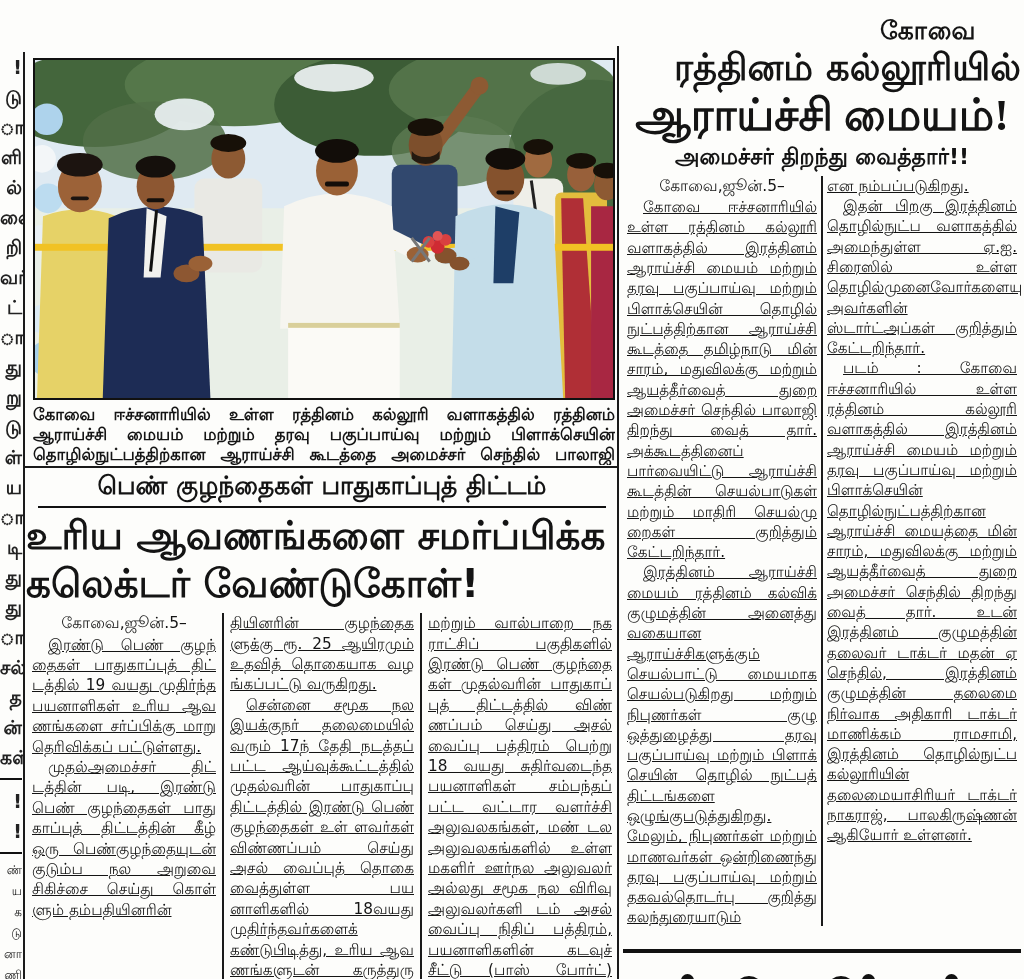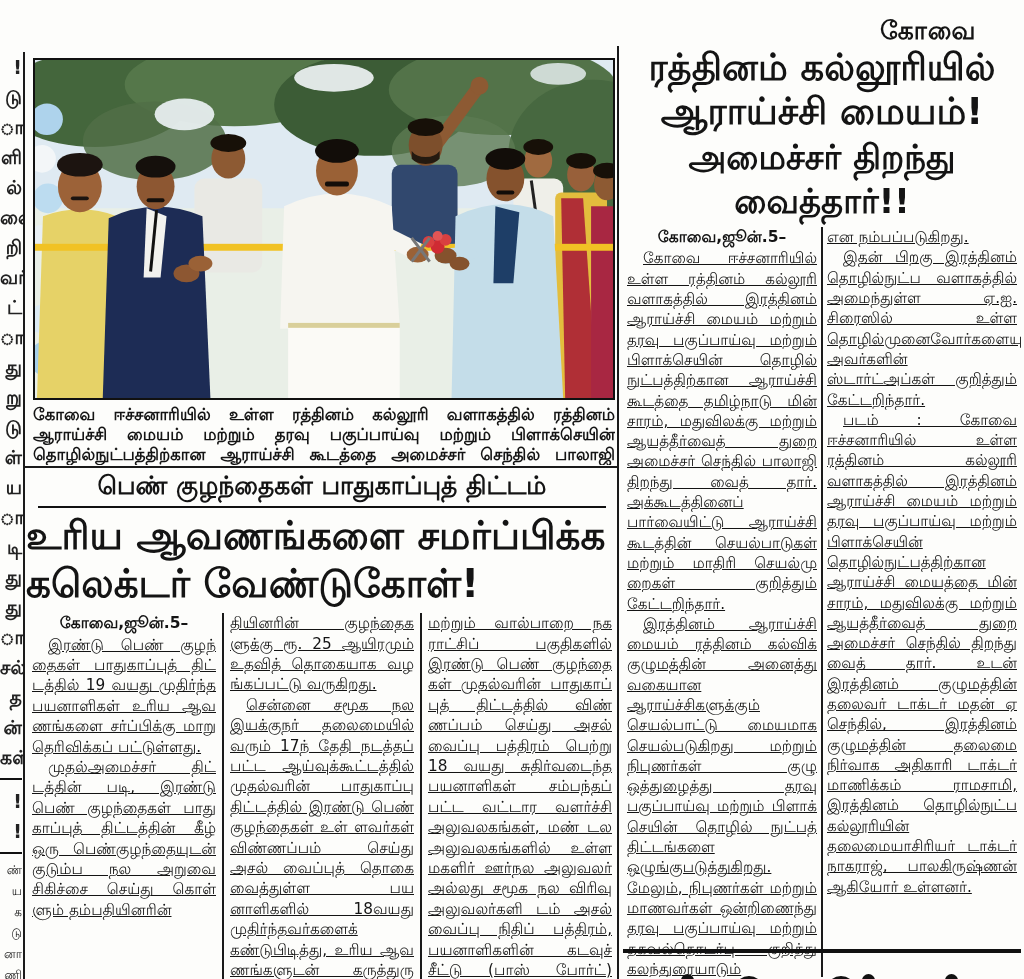--- a/index.html
+++ b/index.html
@@ -31,28 +31,28 @@
   
   .bottom-article{position:absolute;left:26px;top:469px;width:592px;bottom:0;overflow:hidden;}
   .kicker{width:96%;margin:2px auto 0 auto;text-align:center;
     font-size:25px;font-weight:bold;border-bottom:2px solid #111;padding-bottom:3px;}
   .b-headline{margin:4px 0 0 0;text-align:left;font-size:39px;font-weight:bold;line-height:1.22;}
   .cols{display:flex;align-items:stretch;margin-top:6px;}
   .col{flex:1 1 0;padding:0 6px;text-align:justify;font-size:15.3px;line-height:20.4px;overflow:hidden;}
   .colrule{flex:0 0 2px;background:#1a1a1a;}
   .col p{margin:0;text-indent:16px;text-decoration:underline;}
   .col.cont p:first-child{text-indent:0;}
-  .dateline{text-align:center;font-weight:bold;font-size:15.5px;margin-bottom:1px;}
+  .dateline{text-align:center;font-weight:normal;font-size:15.5px;margin-bottom:1px;}
   .bottom-article .cols{height:372px;}
   
   .right-article{position:absolute;left:623px;top:14px;width:398px;bottom:0;overflow:hidden;}
   .r-headline{margin:32px 0 0 0;text-align:center;font-weight:bold;}
-  .r-h-line1{font-size:37px;line-height:1.2;}
-  .r-h-line2{font-size:37px;line-height:1.2;}
-  .r-h-line3{font-size:34px;line-height:1.3;}
+  .r-h-line1{font-size:37px;line-height:1.2;text-align:right;}
+  .r-h-line2{font-size:44px;line-height:1.2;font-family:Liberation Serif, serif;}
+  .r-h-line3{font-size:22px;line-height:1.3;}
   .right-article .cols{height:750px;margin-top:4px;}
   .right-article .col{font-size:15.2px;line-height:20.3px;padding:0 4px;}
   .thick-rule{position:absolute;left:0;right:0;top:935px;height:4px;background:#111;}
   
   .clipped-row{position:absolute;left:0;right:0;top:946px;height:33px;overflow:hidden;
     display:flex;align-items:flex-start;}
   .pg-dot{width:13px;height:13px;background:#111;border-radius:50%;margin-top:14px;flex:0 0 auto;}
   .pg-arc{width:30px;height:30px;border:6px solid #111;border-radius:50%;margin-top:16px;
     box-sizing:border-box;flex:0 0 auto;background:transparent;}
 </style>

